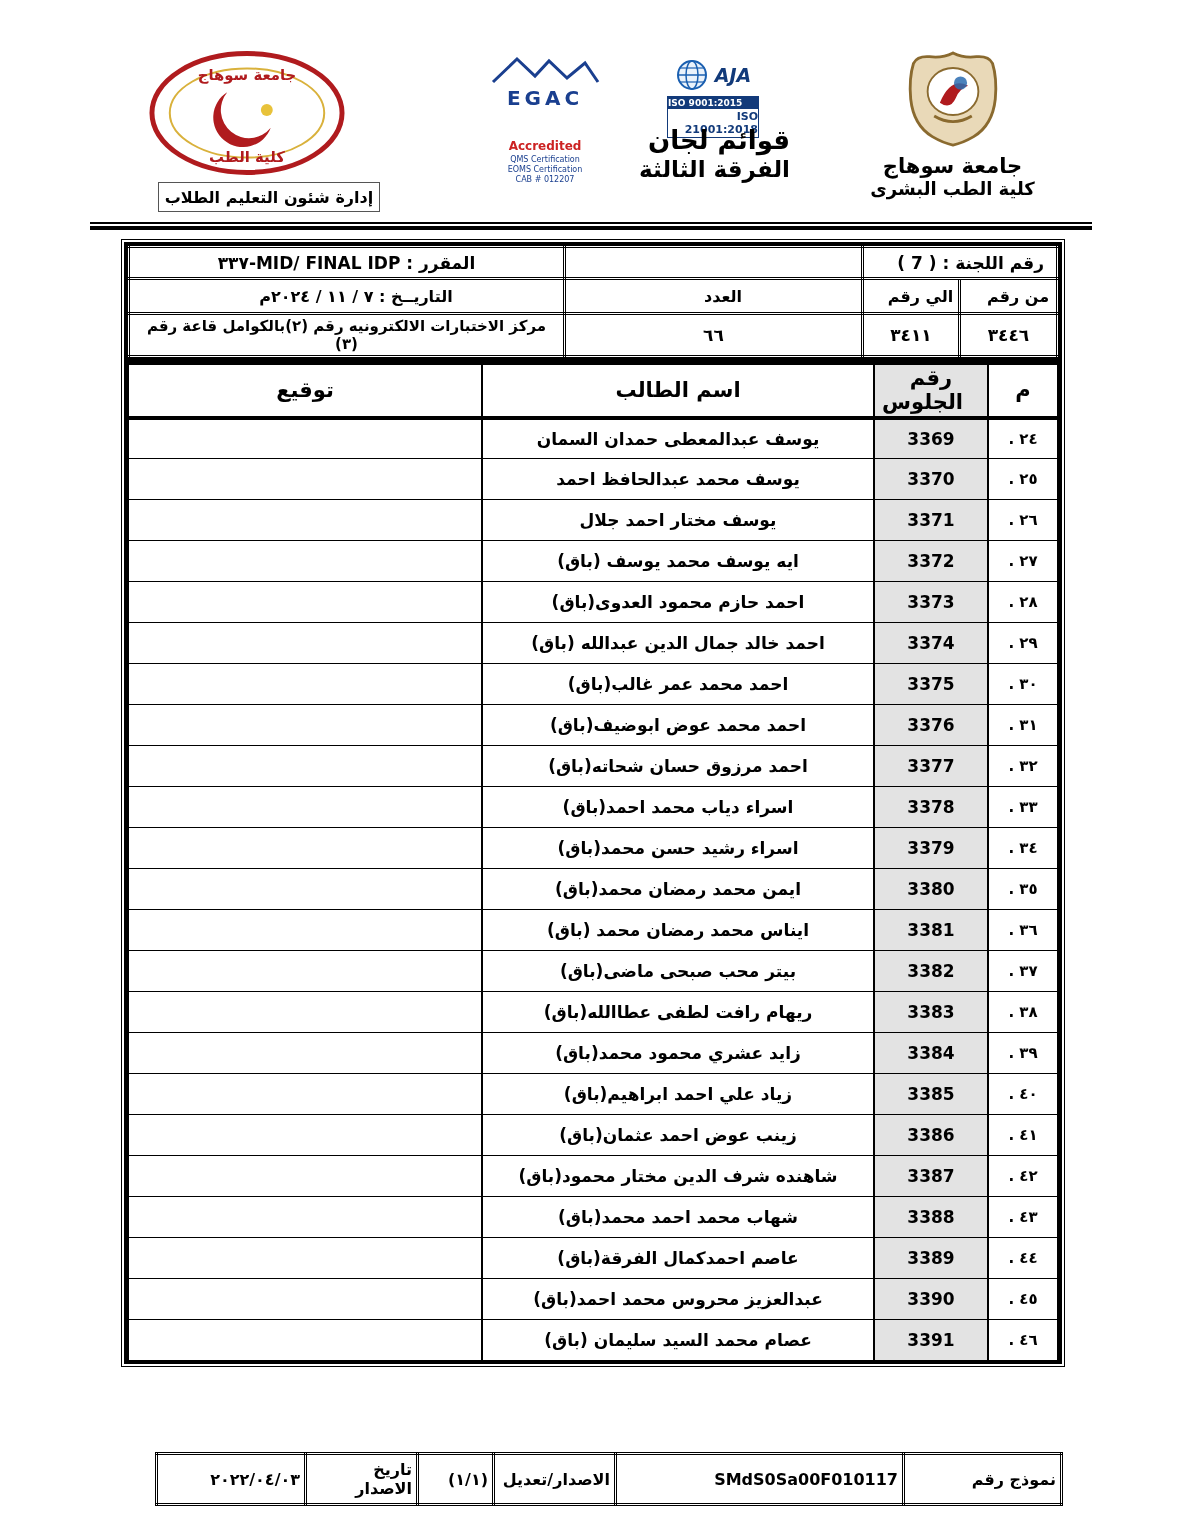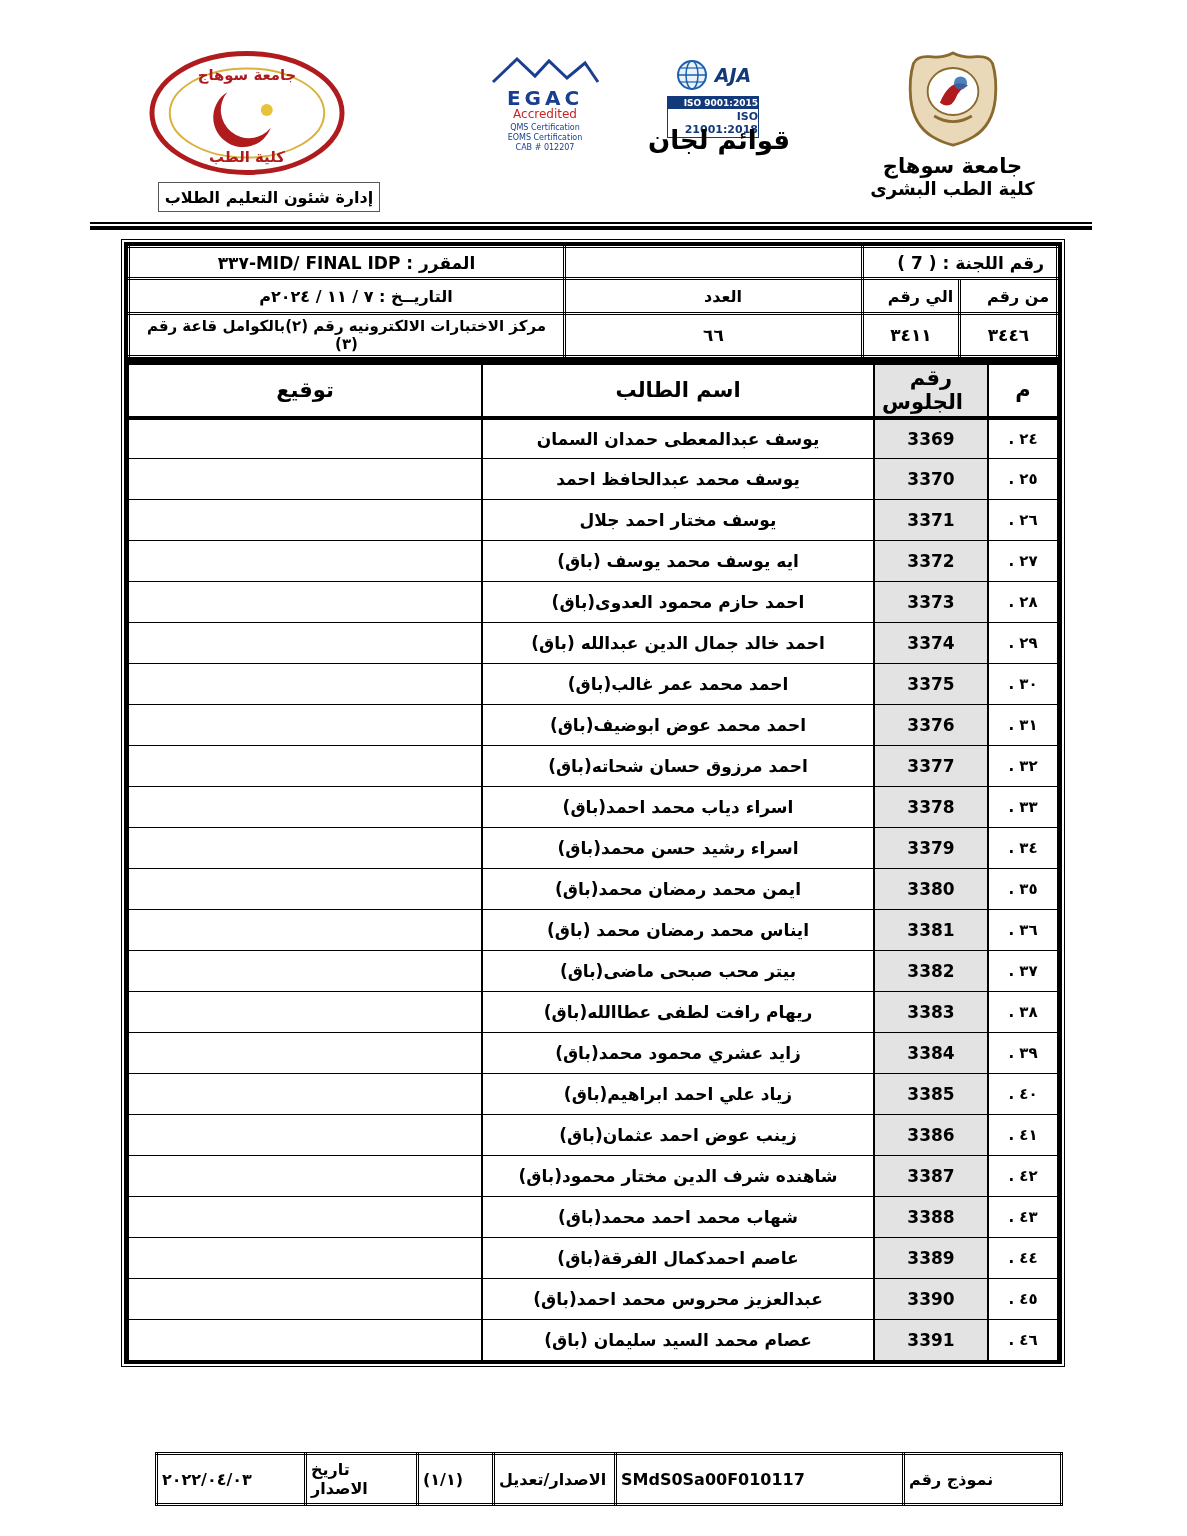--- a/index.html
+++ b/index.html
@@ -19,28 +19,28 @@
 
   .logo-circle { left: 148px; top: 50px; width: 198px; height: 126px; }
   .dept-box {
     left: 158px; top: 182px; width: 222px; height: 30px;
     border: 1px solid #555; display: flex; align-items: center; justify-content: center;
     font-size: 16px; font-weight: bold;
   }
 
   .egac { left: 474px; top: 54px; width: 142px; text-align: center; }
   .egac-name { font-size: 20px; font-weight: bold; color: #1a3f8f; letter-spacing: 4px; line-height: 1; }
-  .egac-accredited { font-size: 12px; font-weight: normal; color: #c22; line-height: 1.1; }
+  .egac-accredited { font-size: 12px; font-weight: bold; color: #c22; line-height: 1.1; margin-top: 32px; }
   .egac-small { font-size: 8px; color: #1a3f8f; line-height: 1.25; margin-top: 2px; }
 
   .aja { left: 638px; top: 58px; width: 150px; }
   .aja-top { display: flex; align-items: center; justify-content: center; gap: 6px; }
   .aja-name { font-size: 19px; font-weight: bold; font-style: italic; color: #123a7a; }
   .iso-box { margin: 4px auto 0; width: 92px; border: 1px solid #123a7a; }
-  .iso-band1 { background: #123a7a; color: #fff; font-size: 9px; font-weight: bold; text-align: right; padding: 1px 0; }
+  .iso-band1 { background: #123a7a; color: #fff; font-size: 9px; font-weight: bold; text-align: left; padding: 1px 0; }
   .iso-band2 { color: #123a7a; font-size: 11px; font-weight: bold; text-align: right; padding: 1px 0; }
 
   .titles { left: 440px; top: 126px; width: 350px; text-align: right; }
   .title1 { font-size: 26px; font-weight: bold; line-height: 1.15; }
   .title2 { font-size: 23px; font-weight: bold; line-height: 1.2; }
   .title3 { font-size: 23px; font-weight: bold; line-height: 1.25; }
 
   .right-block { left: 855px; top: 50px; width: 195px; text-align: center; }
   .uni-name { font-size: 21px; font-weight: bold; margin-top: 2px; }
   .fac-name { font-size: 18px; font-weight: bold; }
@@ -85,21 +85,21 @@
     font-weight: bold;
   }
   .col-no   { width: 70px;  font-size: 15px; }
   .col-seat { width: 114px; background: #e3e3e3; font-size: 17px; }
   .col-name { width: 392px; font-size: 17px; margin-left: 18px; }
   .col-sign { }
 
   
   .footer-table-wrap { left: 155px; top: 1452px; width: 908px; }
   .footer-table td {
-    border: 3px double #000; font-weight: bold; text-align: left;
+    border: 3px double #000; font-weight: bold; text-align: right;
     padding: 5px 4px; font-size: 16px; height: 34px; vertical-align: middle;
   }
   .ft-code { font-size: 17px; }
 </style>
 </head>
 <body>
 
 <div class="hdr">
 
   <div class="abs logo-circle">
@@ -139,20 +139,21 @@
       </svg>
     </div>
     <div class="iso-box">
       <div class="iso-band1">ISO 9001:2015</div>
       <div class="iso-band2">ISO 21001:2018</div>
     </div>
   </div>
 
   <div class="abs titles">
     <div class="title1">قوائم لجان</div>
+    <div class="title2">الفرقة الثالثة</div>
   </div>
 
   <div class="abs right-block">
     <svg viewBox="0 0 100 104" width="94" height="98">
       <path d="M50,3 Q62,9 75,7 Q88,6 92,14 Q97,30 95,52 Q92,80 72,92 Q60,99 50,101 Q40,99 28,92 Q8,80 5,52 Q3,30 8,14 Q12,6 25,7 Q38,9 50,3 Z" fill="#e9d9b8" stroke="#8a6a2f" stroke-width="3"></path>
       <ellipse cx="50" cy="44" rx="27" ry="25" fill="#ffffff" stroke="#8a6a2f" stroke-width="2"></ellipse>
       <path d="M36,56 Q48,28 66,38 Q57,41 53,51 Q47,64 36,56 Z" fill="#b01b1e"></path>
       <circle cx="58" cy="35" r="7" fill="#2b6cb0" opacity="0.85"></circle>
       <path d="M30,70 Q50,82 70,70" fill="none" stroke="#8a6a2f" stroke-width="3"></path>
     </svg>

